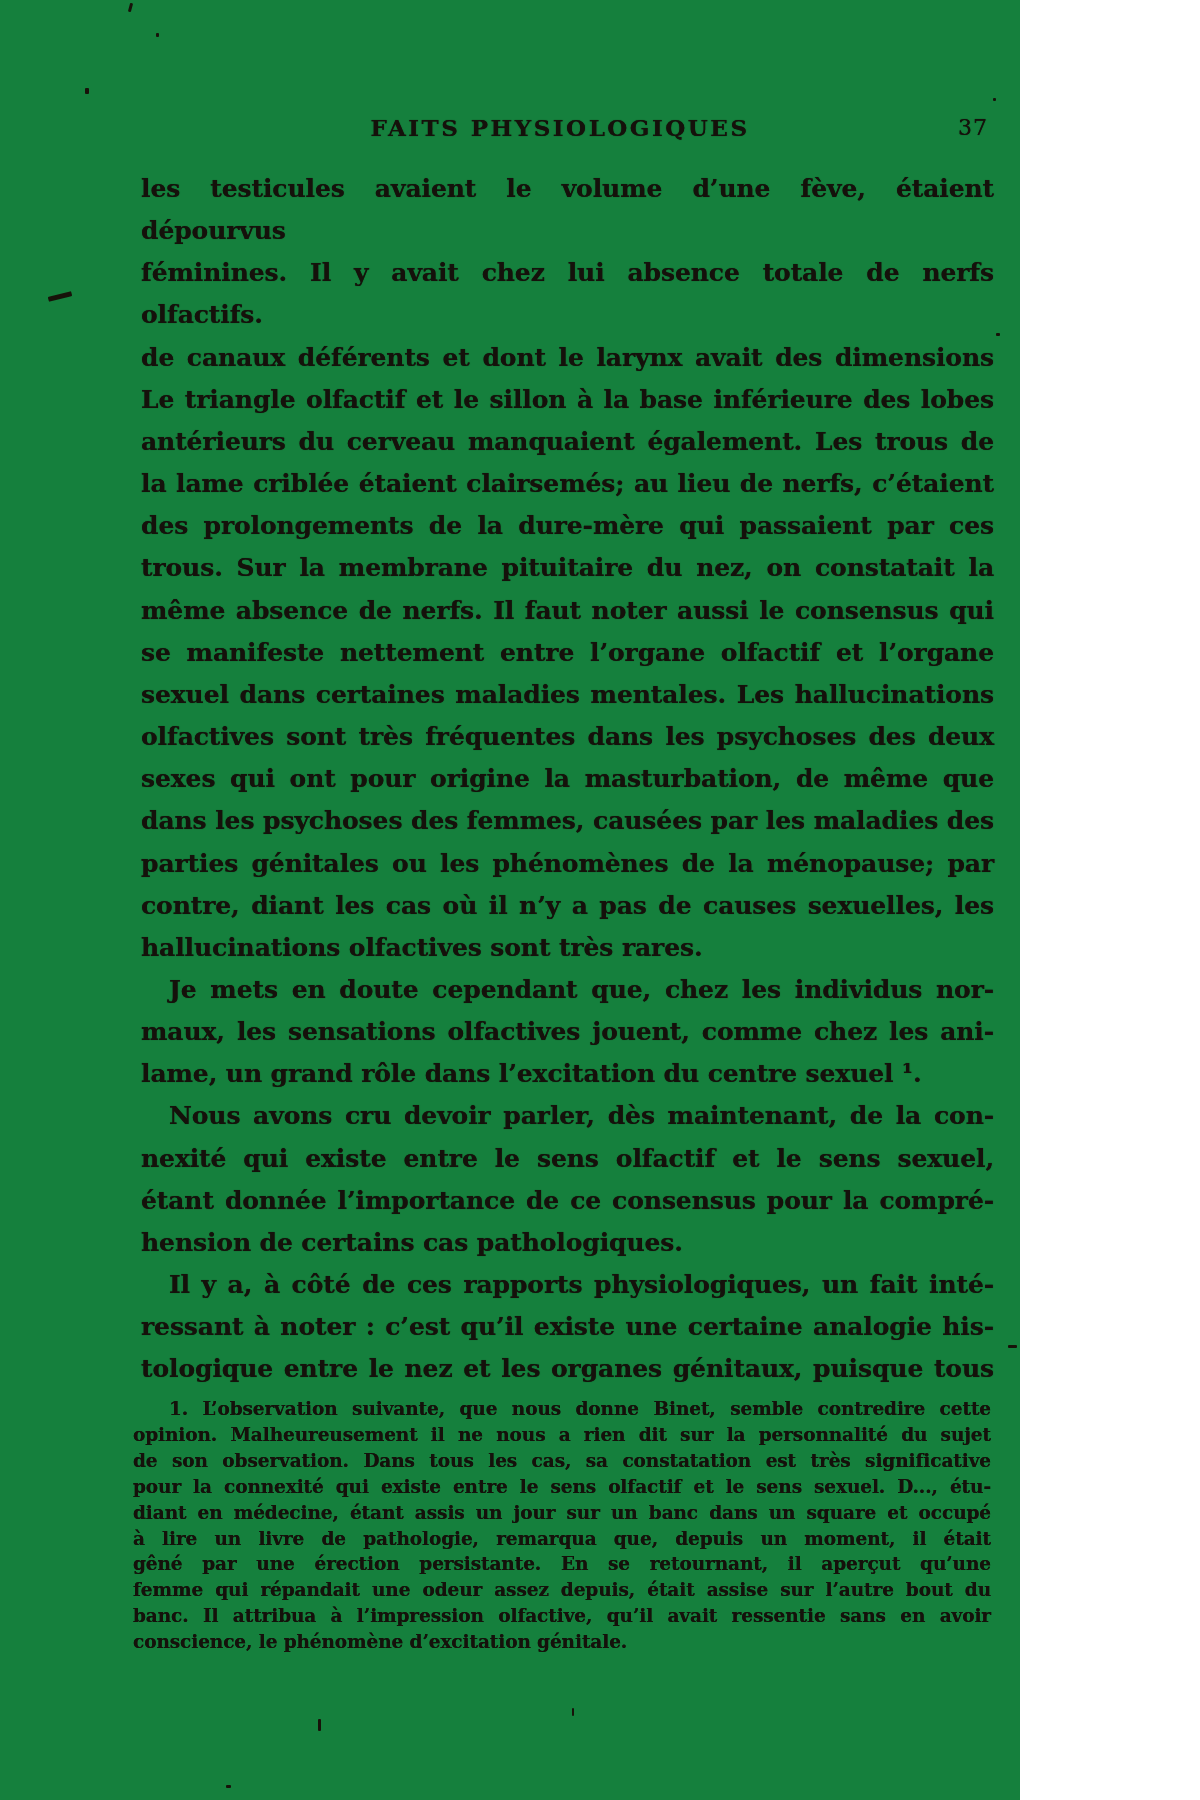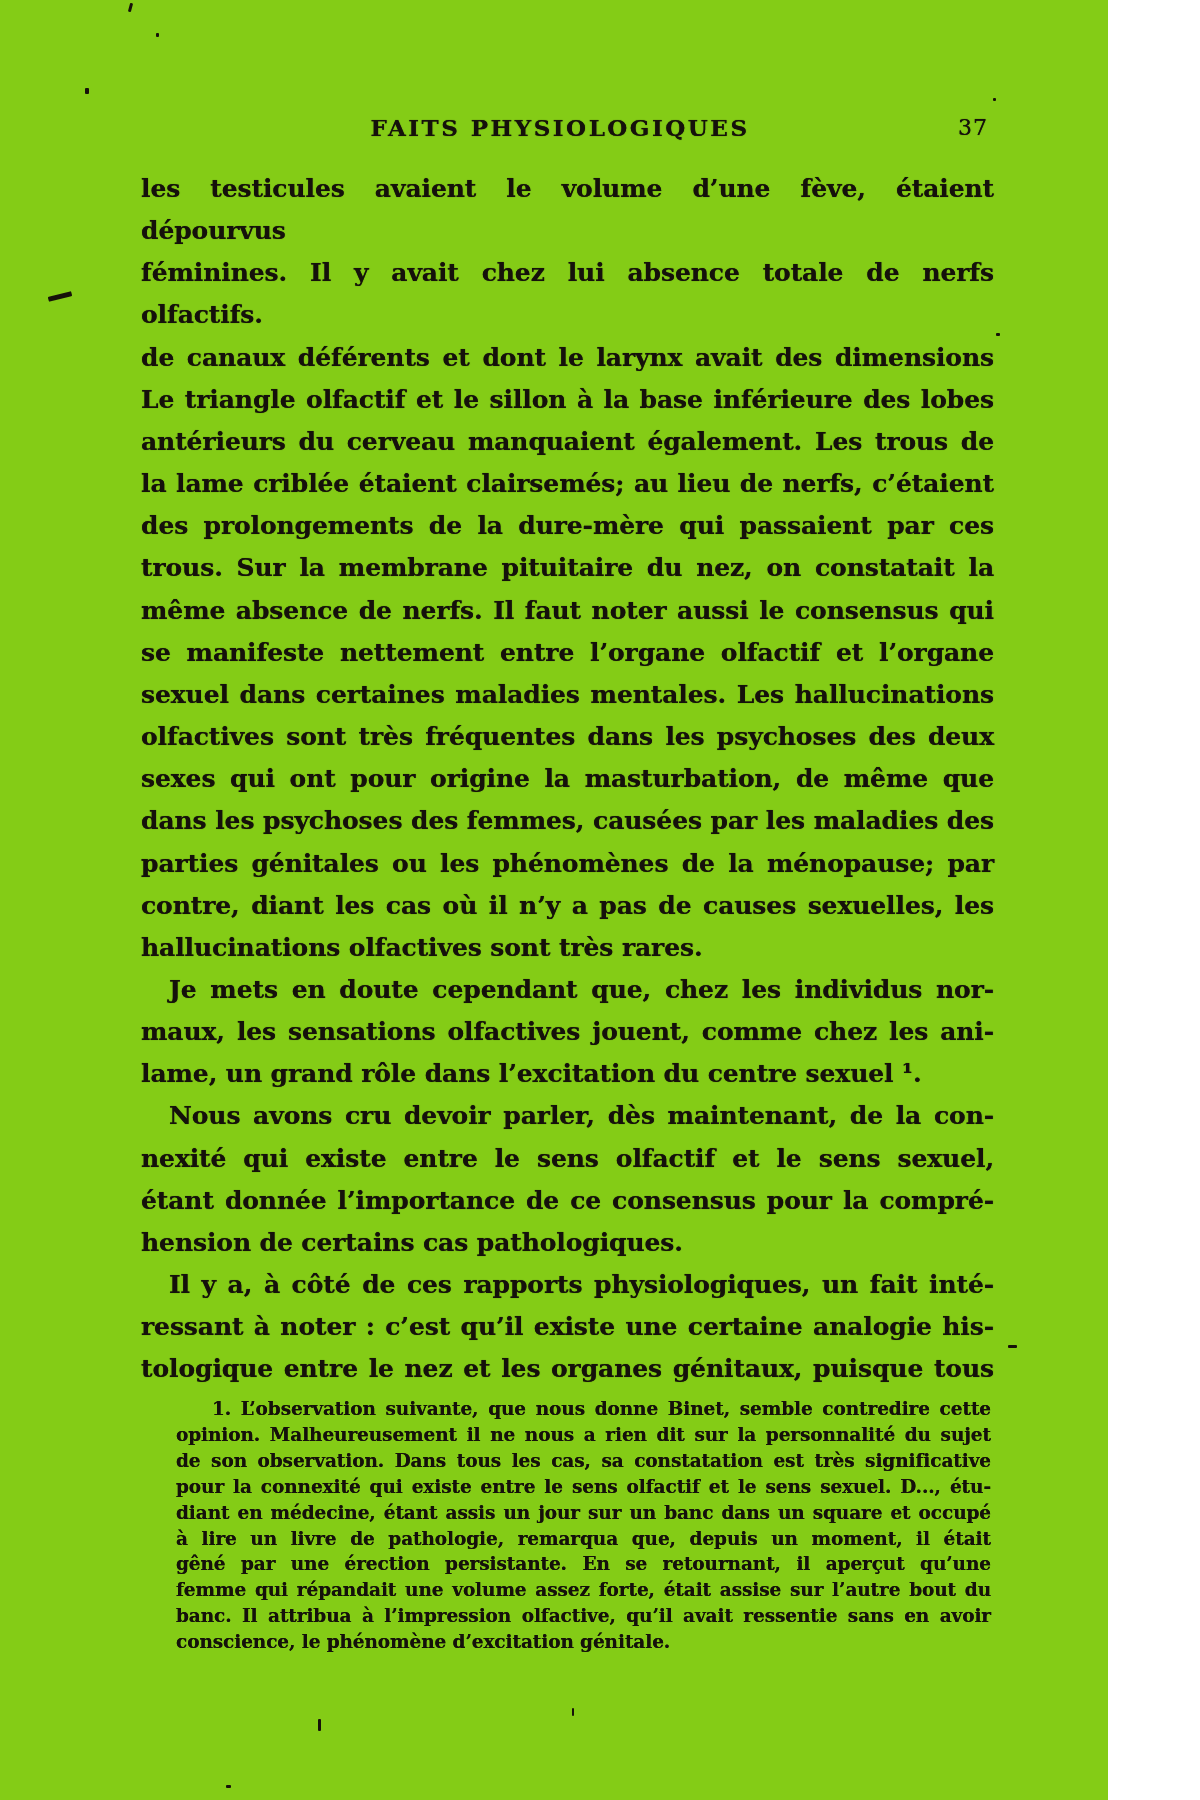--- a/index.html
+++ b/index.html
@@ -1,20 +1,20 @@
 <!DOCTYPE html>
 <html><head>
 <meta charset="utf-8">
 <style>
   html, body { margin: 0; padding: 0; background: #ffffff; }
   .page {
     position: relative;
-    width: 1108px;
+    width: 1020px;
     height: 1800px;
-    background: #84cc16;
+    background: #15803d;
     overflow: hidden;
     font-family: "DejaVu Serif", "Liberation Serif", serif;
     color: #15110b;
   }
   
   .running-header {
     position: absolute;
     top: 114px; left: 0; width: 1200px; height: 40px;
   }
   .header-title {
@@ -56,21 +56,20 @@
     left: 133px; top: 1396px; width: 858px;
     font-size: 18.5px;
     line-height: 25.9px;
     font-weight: 700;
     letter-spacing: -0.1px;
     text-shadow: 0 0 0.6px rgba(18,14,8,0.85);
   }
   .fline {
     text-align: justify;
     text-align-last: justify;
-    margin-left: 43px;
   }
   .fline.last { text-align-last: left; }
   .fline.indent { text-indent: 36px; }
   
   .speck {
     position: absolute;
     background: #171209;
     border-radius: 1px;
   }
 </style>
@@ -123,21 +122,21 @@
     </div>
 
   <div class="footnote">
       <div class="fline indent">1. L’observation suivante, que nous donne Binet, semble contredire cette</div>
       <div class="fline">opinion. Malheureusement il ne nous a rien dit sur la personnalité du sujet</div>
       <div class="fline">de son observation. Dans tous les cas, sa constatation est très significative</div>
       <div class="fline">pour la connexité qui existe entre le sens olfactif et le sens sexuel. D..., étu-</div>
       <div class="fline">diant en médecine, étant assis un jour sur un banc dans un square et occupé</div>
       <div class="fline">à lire un livre de pathologie, remarqua que, depuis un moment, il était</div>
       <div class="fline">gêné par une érection persistante. En se retournant, il aperçut qu’une</div>
-      <div class="fline">femme qui répandait une volume assez forte, était assise sur l’autre bout du</div>
+      <div class="fline">femme qui répandait une odeur assez depuis, était assise sur l’autre bout du</div>
       <div class="fline">banc. Il attribua à l’impression olfactive, qu’il avait ressentie sans en avoir</div>
       <div class="fline last">conscience, le phénomène d’excitation génitale.</div>
     </div>
 
 <div class="speck" style="left: 129px; top: 3px; width: 3px; height: 9px; transform: rotate(15deg);"></div>
     <div class="speck" style="left: 156px; top: 33px; width: 3px; height: 4px;"></div>
     <div class="speck" style="left: 85px; top: 88px; width: 4px; height: 6px;"></div>
     <div class="speck" style="left: 993px; top: 98px; width: 3px; height: 3px;"></div>
     <div class="speck" style="left: 48px; top: 294px; width: 24px; height: 5px; transform: rotate(-14deg);"></div>
     <div class="speck" style="left: 996px; top: 333px; width: 4px; height: 3px;"></div>

